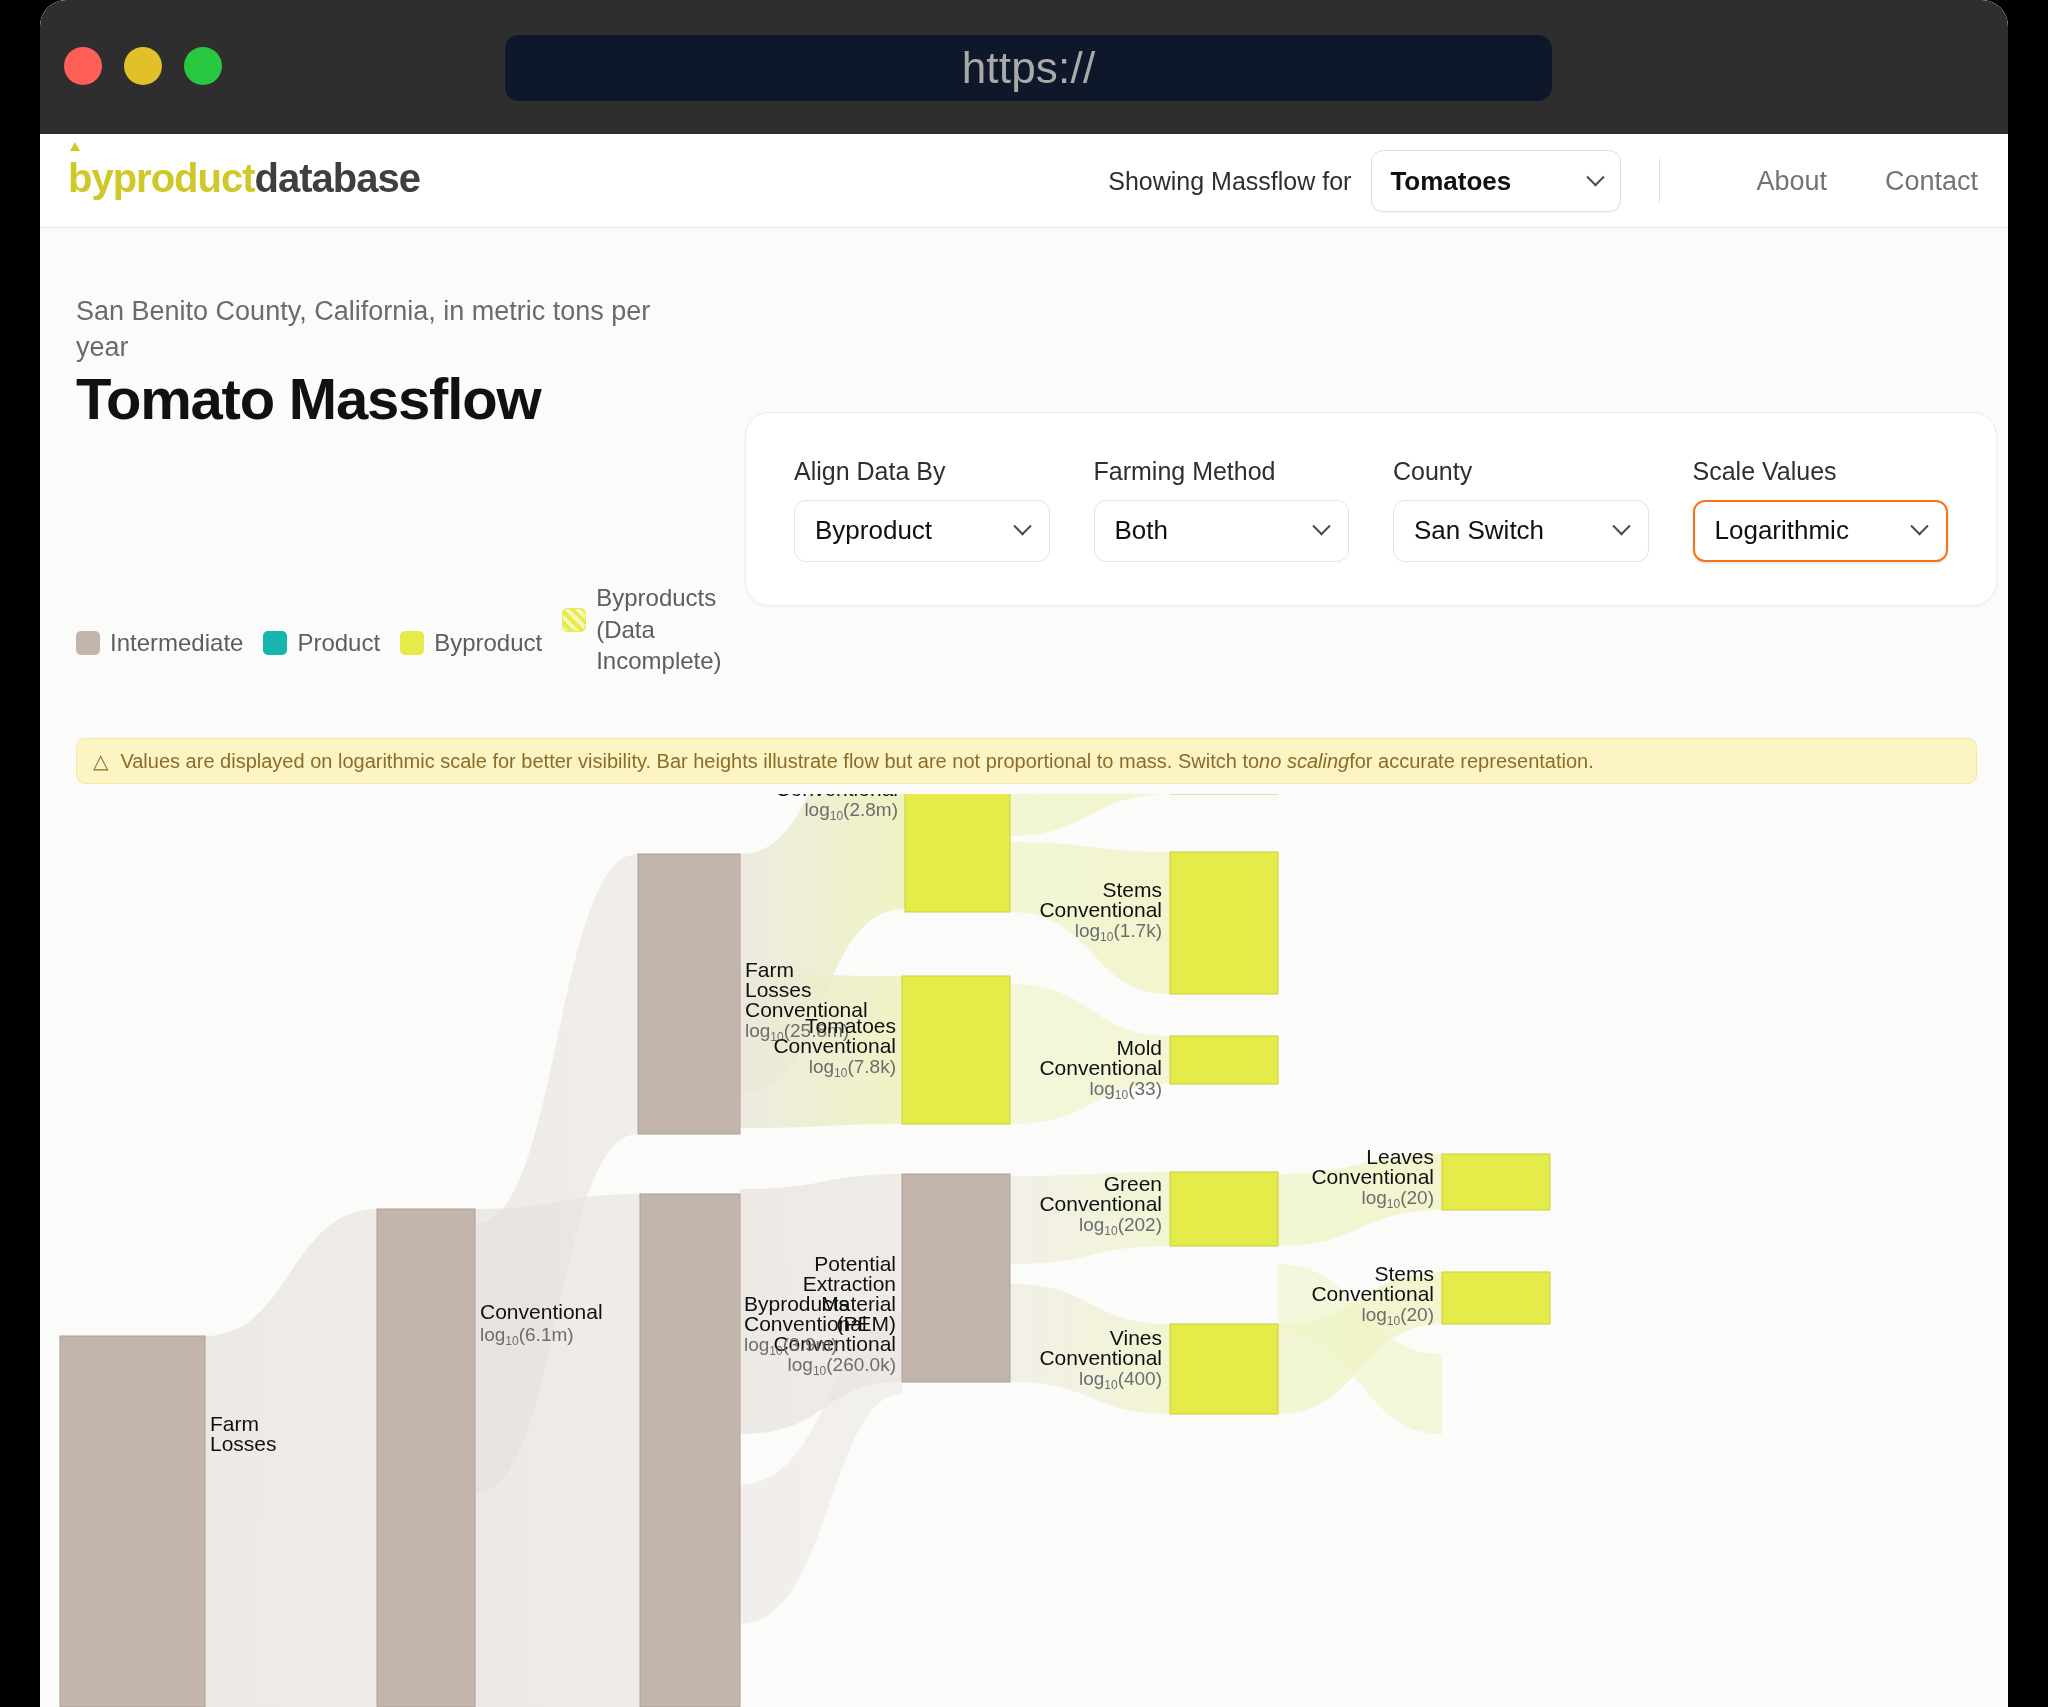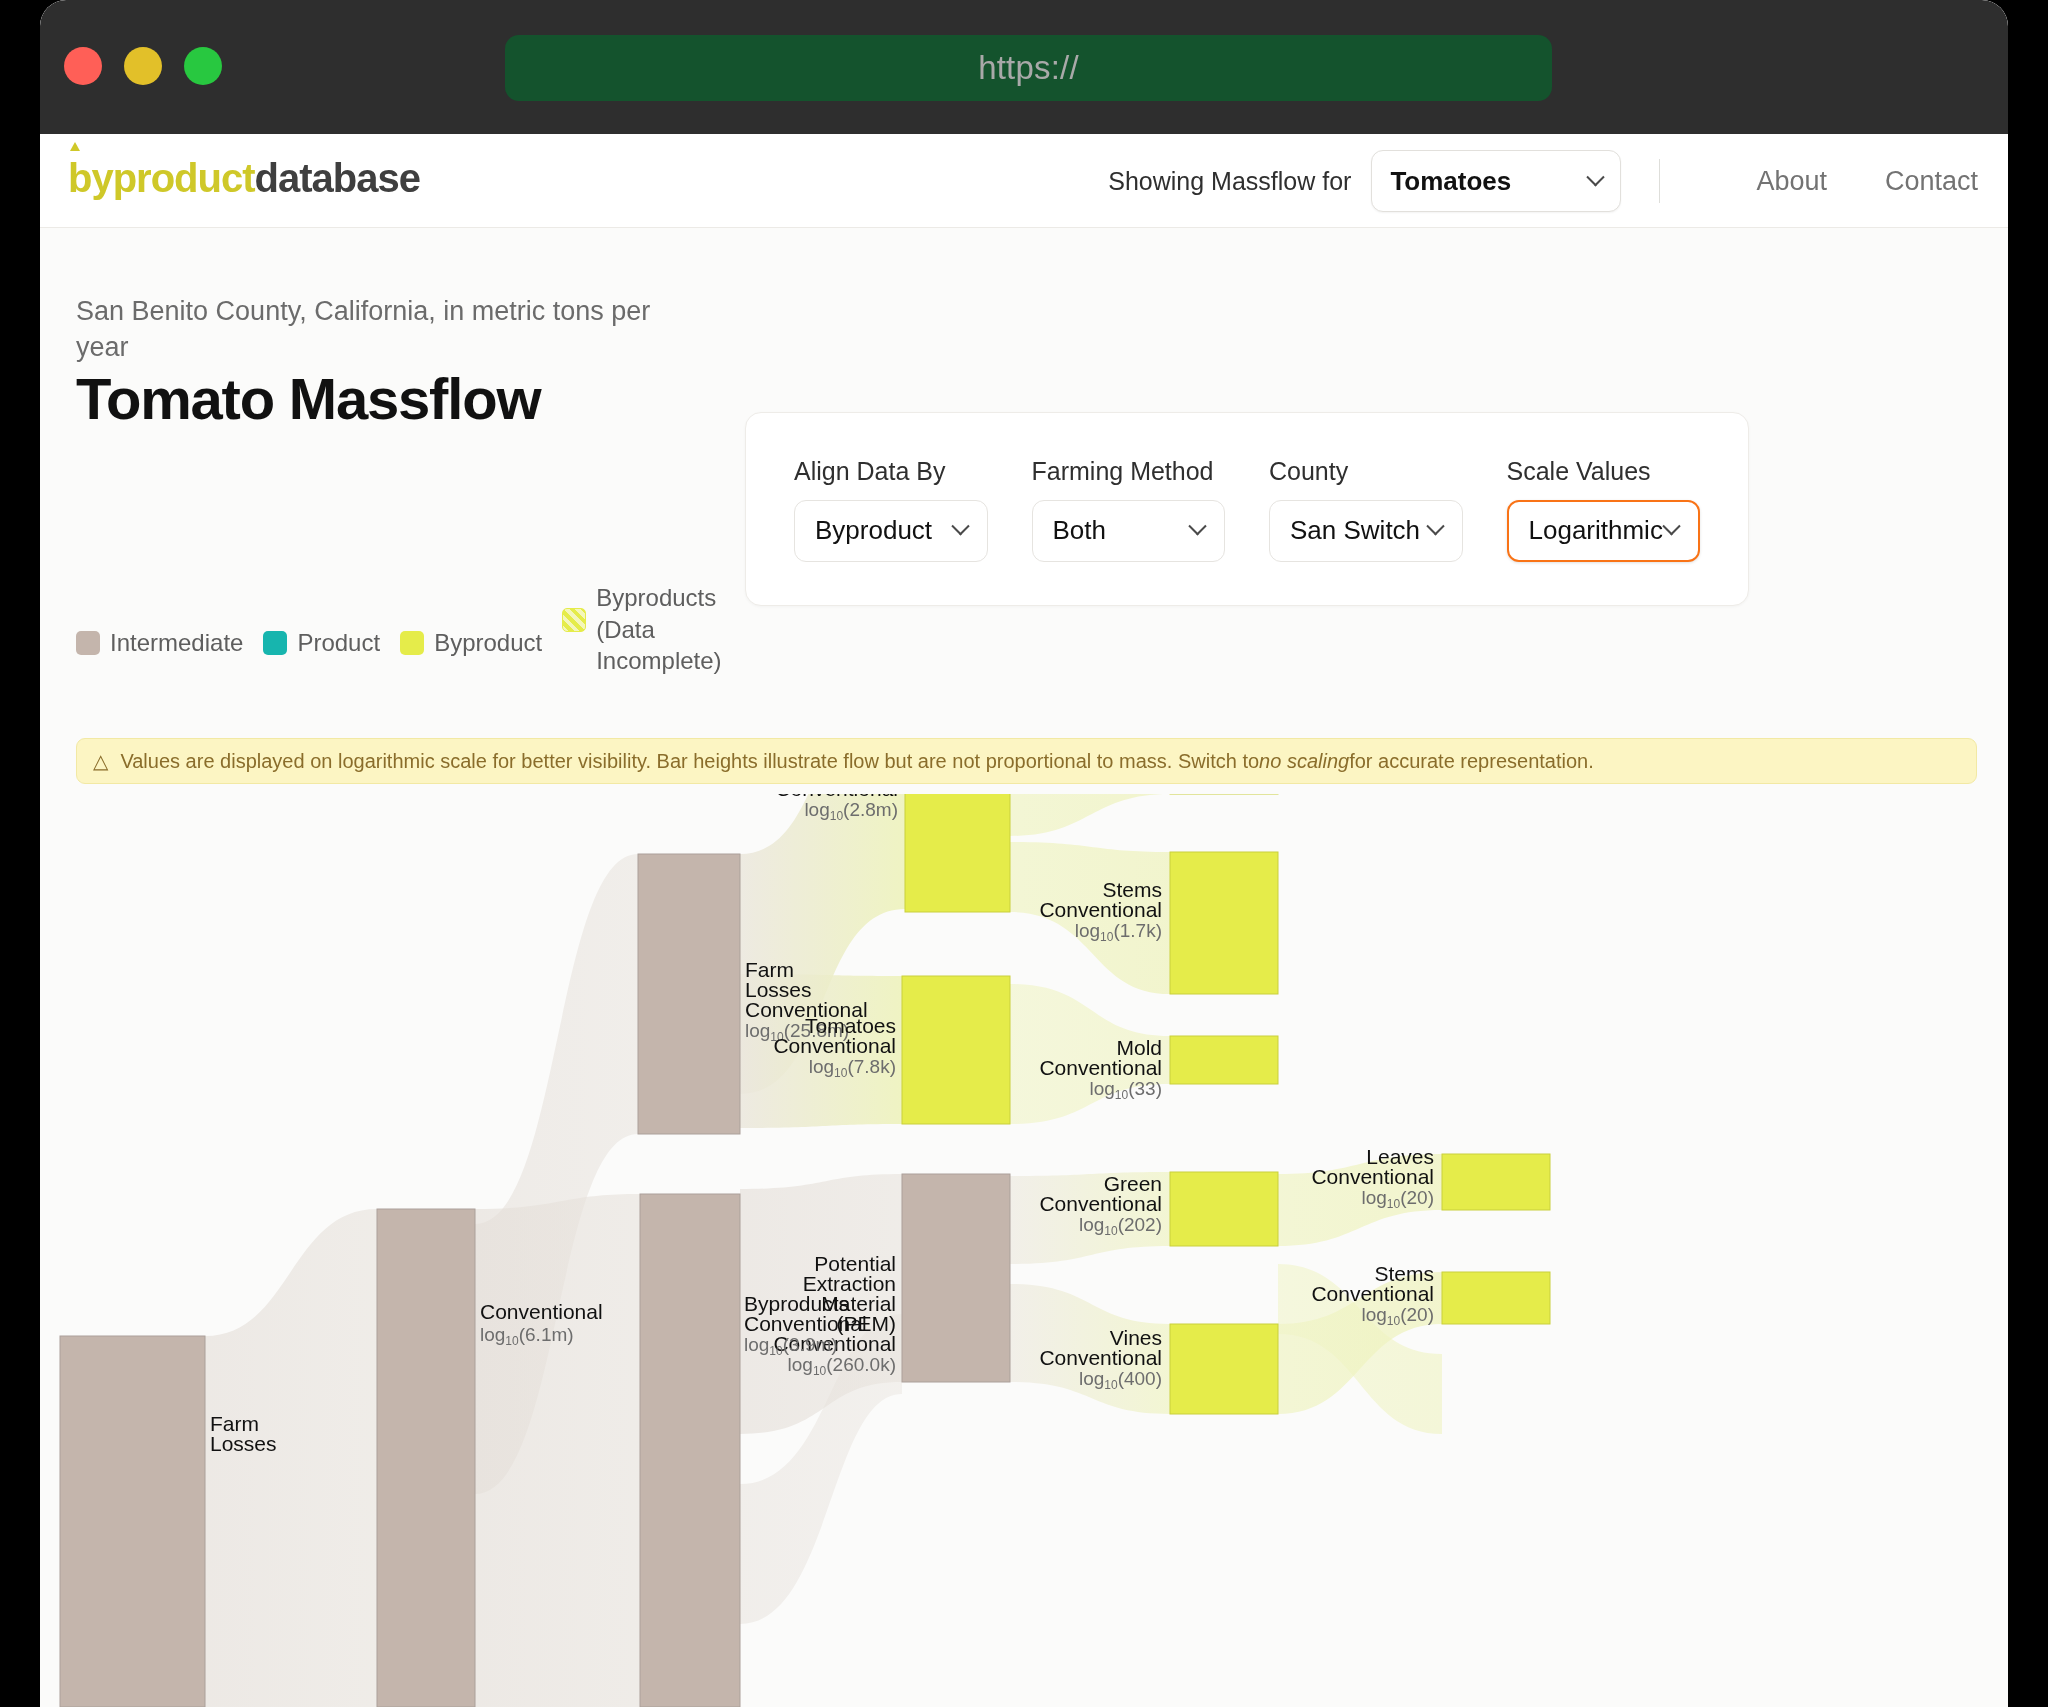--- a/index.html
+++ b/index.html
@@ -21,23 +21,23 @@
     position: relative; height: 134px; background: #2e2e2e;
     border-radius: 26px 26px 0 0;
   }
   .traffic { position: absolute; top: 47px; display: flex; gap: 22px; left: 24px; }
   .dot { width: 38px; height: 38px; border-radius: 50%; }
   .dot.red { background: #ff5f57; }
   .dot.yellow { background: #e2c029; }
   .dot.green { background: #28c840; }
   #urlbar {
     position: absolute; left: 465px; top: 35px; width: 1047px; height: 66px;
-    background: #14532d; border-radius: 14px;
+    background: #0f172a; border-radius: 14px;
     display: flex; align-items: center; justify-content: center;
-    color: #ffffff; font-size: 33px; letter-spacing: .2px; gap: 12px;
+    color: #ffffff; font-size: 44px; letter-spacing: .2px; gap: 12px;
   }
   #urlbar .scheme { color: #a9a9a9; }
 
   
   #page {
     position: absolute; left: 0; top: 134px; width: 1968px; height: 1573px;
     background: #fbfbfa;
   }
 
   
@@ -89,22 +89,22 @@
   .sw.prod  { background: #17b5ae; }
   .sw.bypr  { background: #e5ec4a; }
   .sw.incom { background: repeating-linear-gradient(45deg,#f4f6bb 0 4px,#e5ec4a 4px 8px);
               border: 1.5px solid #e5ec4a; }
   .lg span.t { font-size: 24px; color: #5e5e5e; }
   .lg.multi { align-items: flex-start; }
   .lg.multi span.t { line-height: 1.32; width: 122px; margin-top:-26px; }
 
   
   #filters {
-    position: absolute; left: 705px; top: 278px; width: 1004px; height: 194px;
-    background: #ffffff; border: 1px solid #eeece8; border-radius: 16px;
+    position: absolute; left: 705px; top: 278px; width: 1252px; height: 194px;
+    background: #ffffff; border: 1px solid #eeece8; border-radius: 24px;
     box-shadow: 0 1px 3px rgba(0,0,0,.035);
     display: flex; align-items: center; padding: 0 48px; gap: 44px;
   }
   .fgroup { width: 262px; }
   .flabel { font-size: 25px; color: #2f2f2f; margin-bottom: 14px; }
   .fselect {
     height: 62px; border: 1px solid #e6e4e0; border-radius: 12px; background: #fff;
     display: flex; align-items: center; justify-content: space-between;
     padding: 0 20px; font-size: 26px; color: #111;
   }

